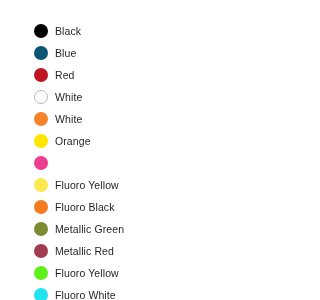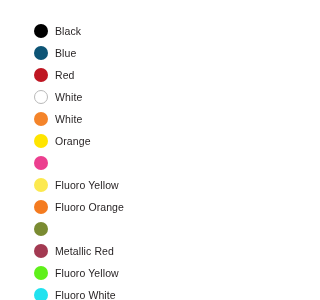--- a/index.html
+++ b/index.html
@@ -95,24 +95,25 @@
       </li>
       <li class="legend-item">
         <span class="swatch" style="background: rgb(236, 63, 143);"></span>
       </li>
       <li class="legend-item">
         <span class="swatch" style="background: rgb(252, 233, 79);"></span>
         <span class="legend-label">Fluoro Yellow</span>
       </li>
       <li class="legend-item">
         <span class="swatch" style="background: rgb(244, 123, 32);"></span>
-        <span class="legend-label">Fluoro Orange</span>
+        <span class="legend-label">Fluoro Black</span>
       </li>
       <li class="legend-item">
         <span class="swatch" style="background: rgb(122, 139, 50);"></span>
+        <span class="legend-label">Metallic Green</span>
       </li>
       <li class="legend-item">
         <span class="swatch" style="background: rgb(163, 58, 82);"></span>
         <span class="legend-label">Metallic Red</span>
       </li>
       <li class="legend-item">
         <span class="swatch" style="background: rgb(95, 240, 26);"></span>
         <span class="legend-label">Fluoro Yellow</span>
       </li>
       <li class="legend-item">

